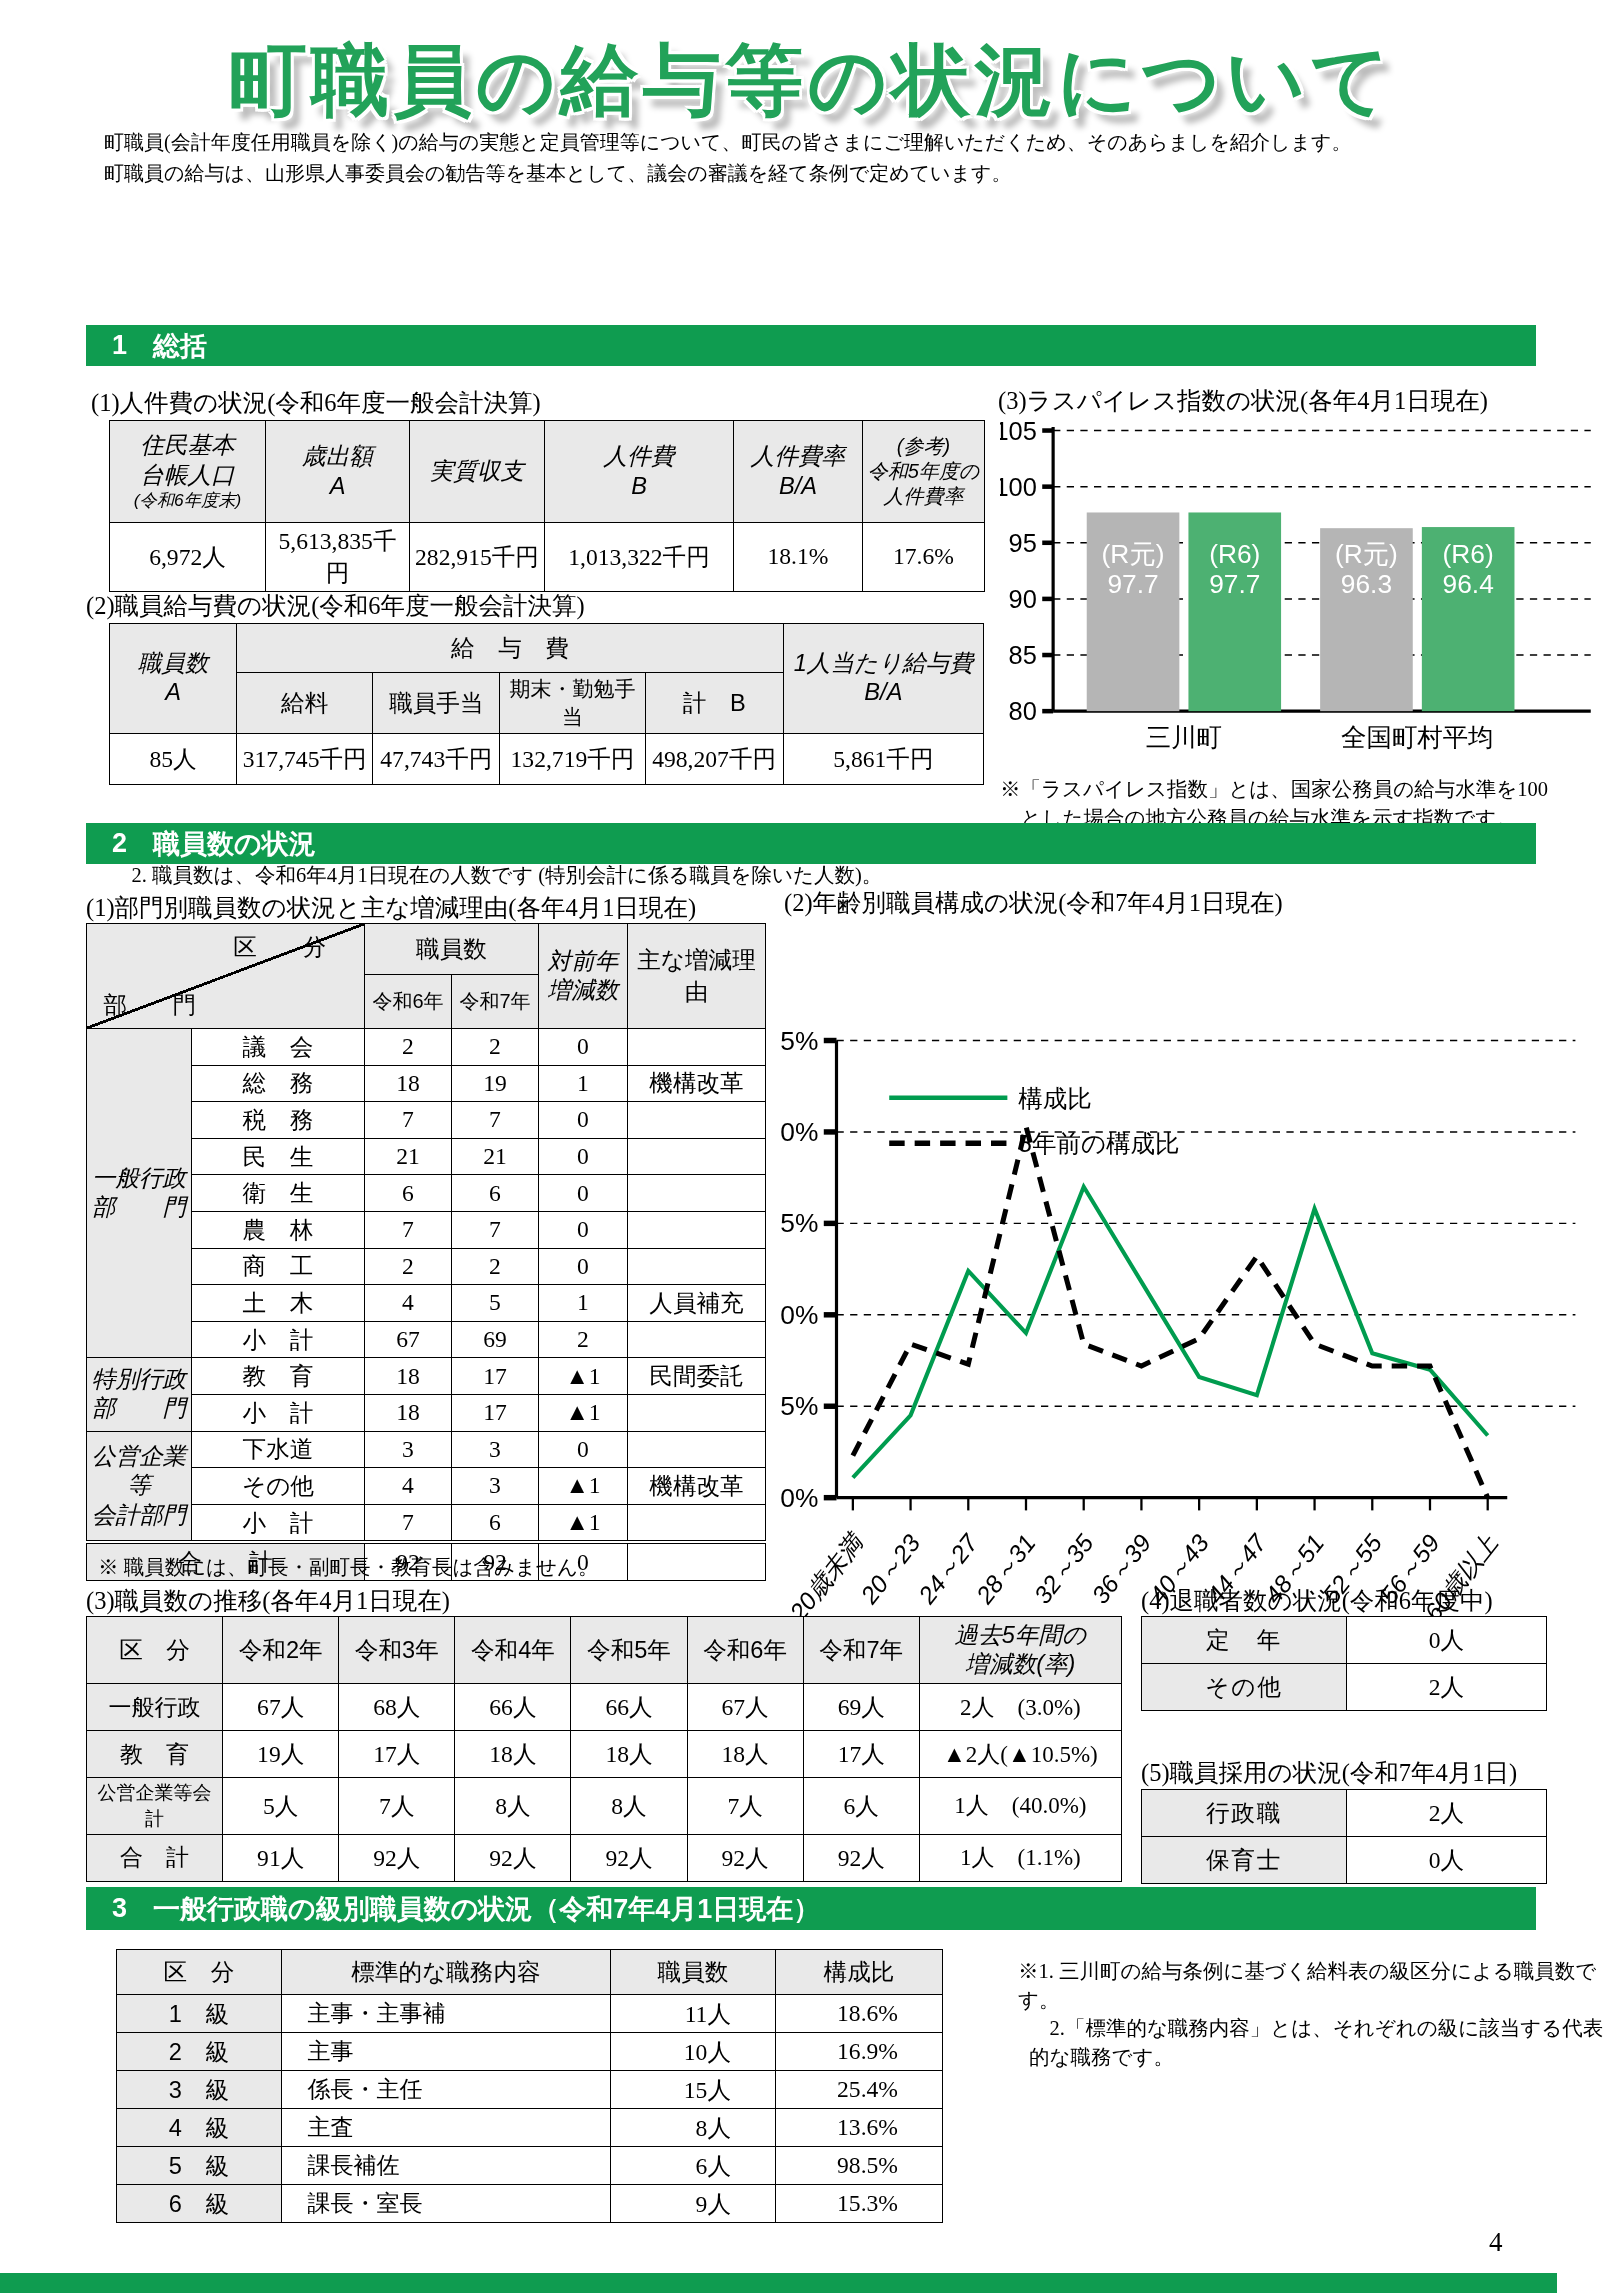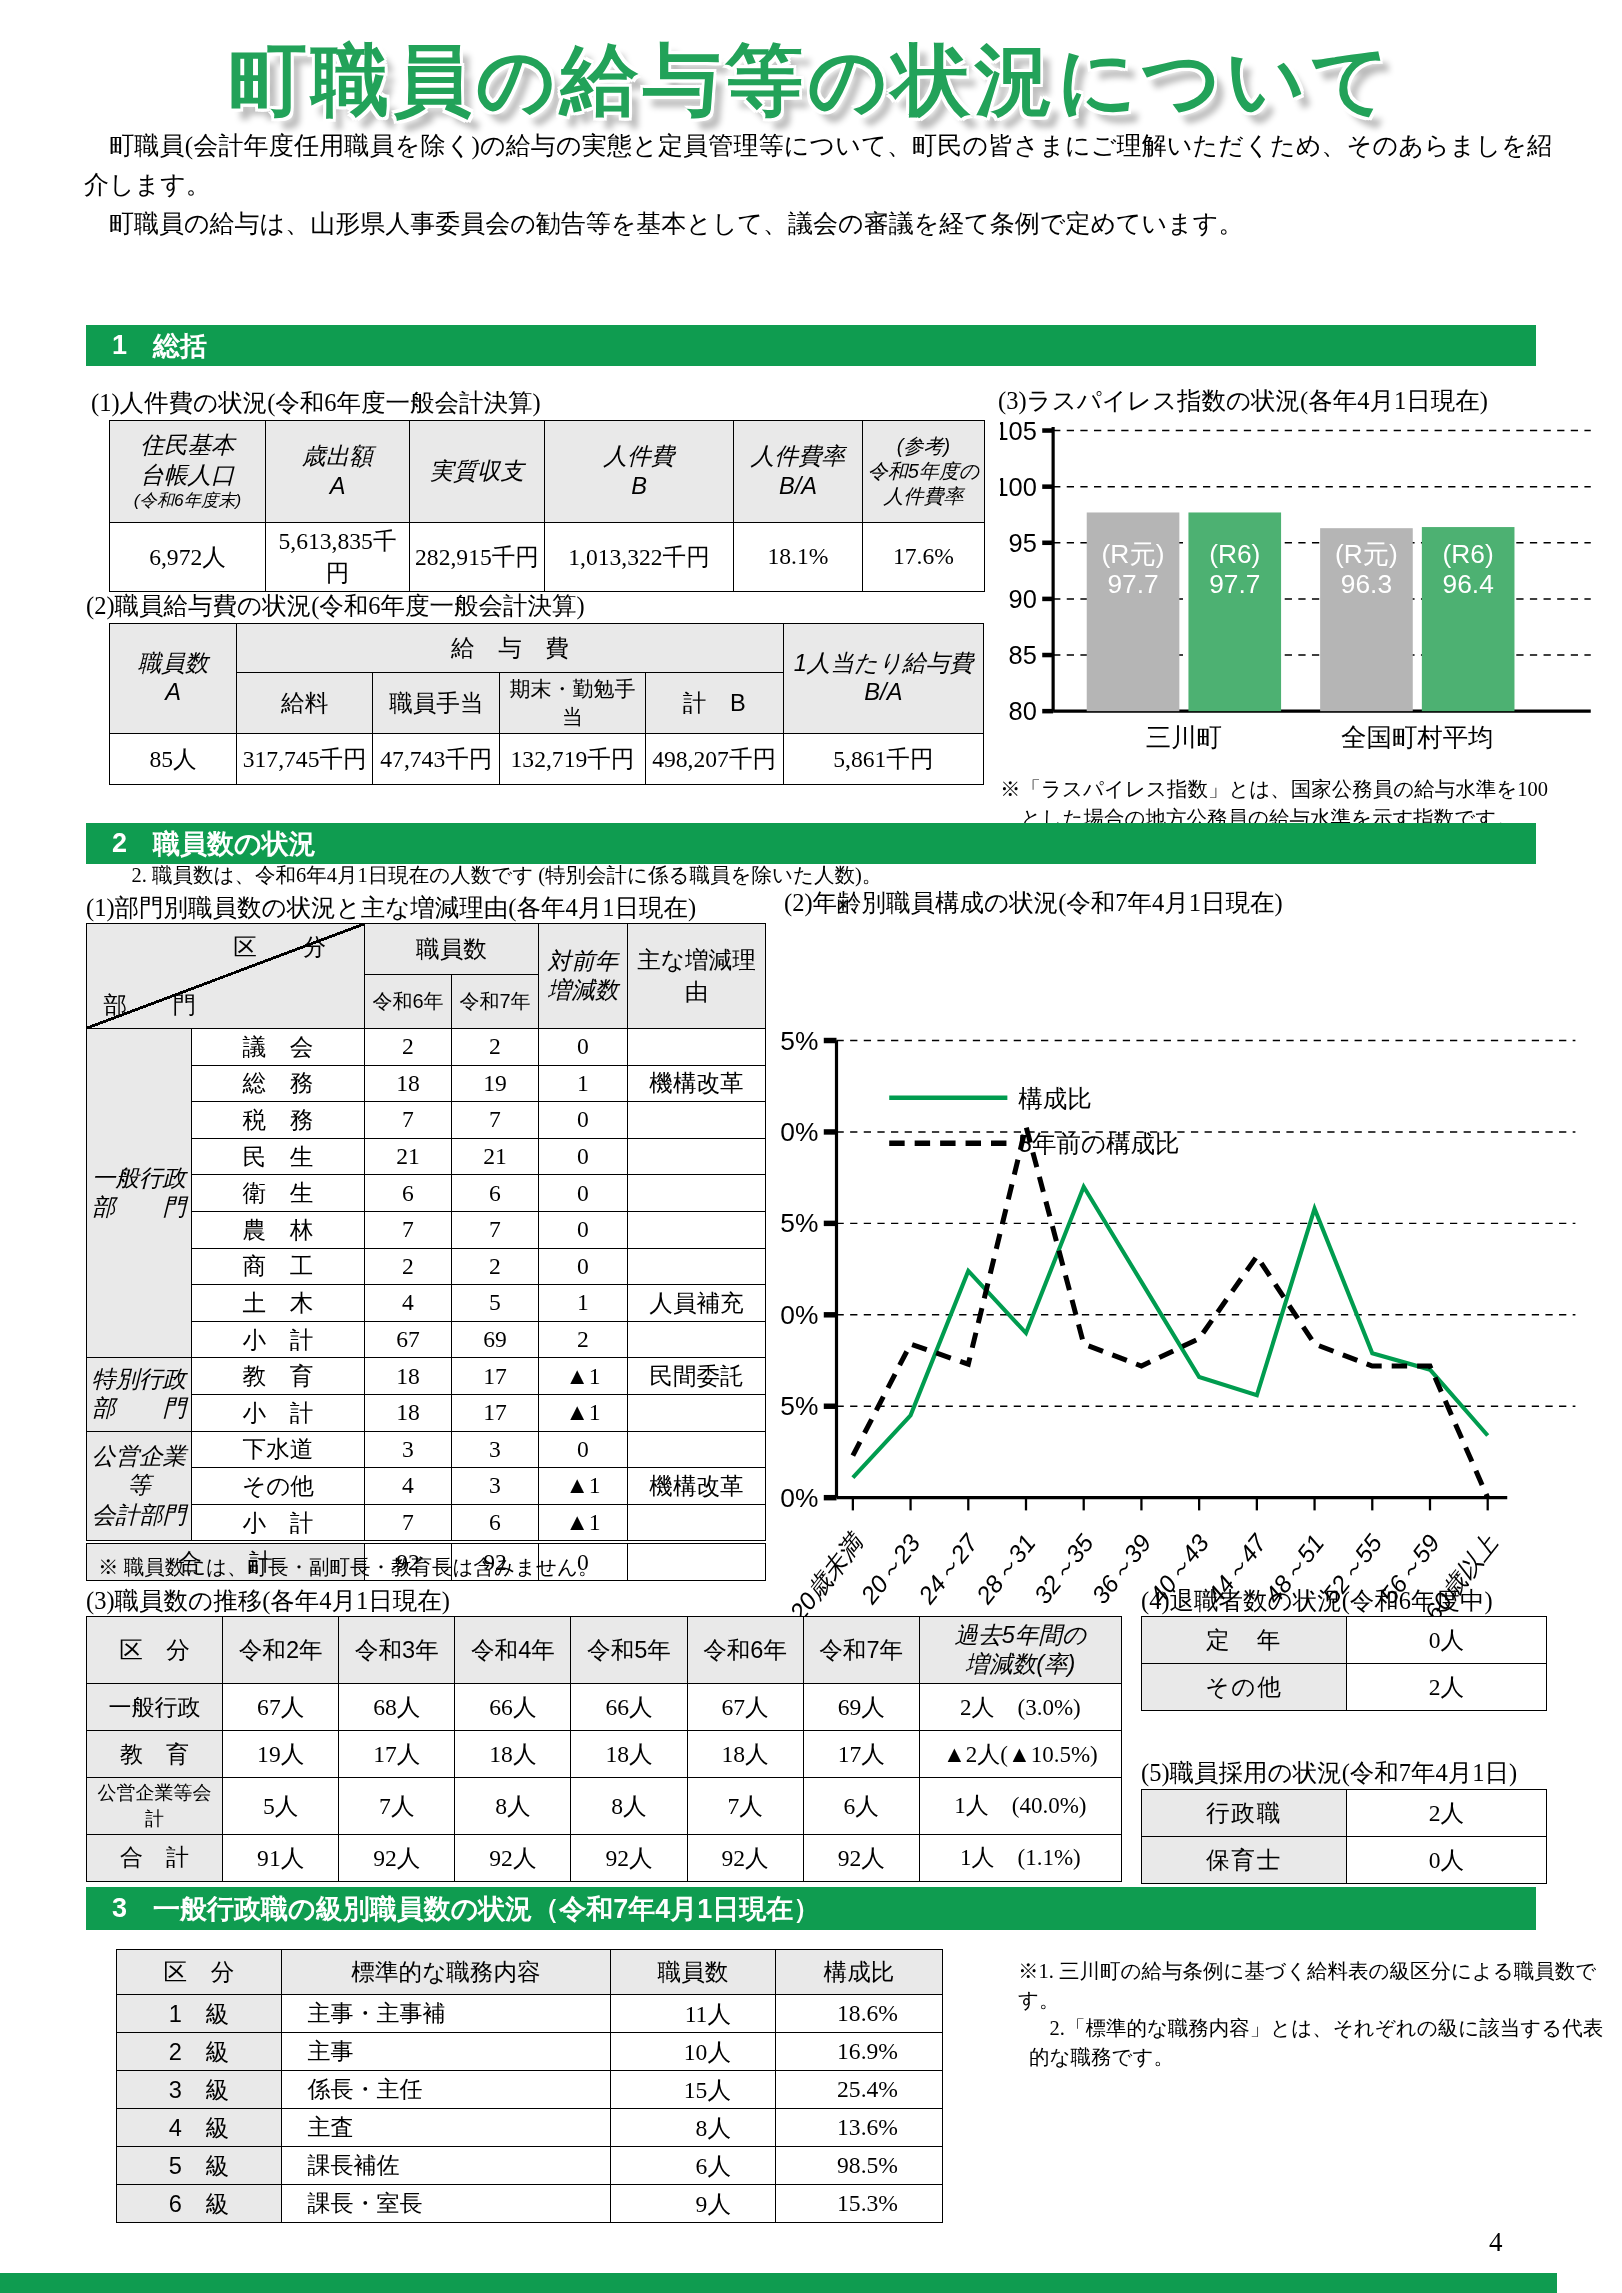--- a/index.html
+++ b/index.html
@@ -5,21 +5,21 @@
   html,body{margin:0;padding:0;background:#888;}
   .page{position:relative;width:1623px;height:2294px;background:#fff;overflow:hidden;
         font-family:"Liberation Sans",sans-serif;color:#000;}
   .abs{position:absolute;}
   .serif{font-family:"Liberation Serif",serif;}
   .page-title{width:100%;text-align:center;font-size:78px;font-weight:900;letter-spacing:4.5px;
     color:#22a259;
     text-shadow:-2.7px -2.7px 0 #fff,2.7px -2.7px 0 #fff,-2.7px 2.7px 0 #fff,2.7px 2.7px 0 #fff,
                 0 -2.7px 0 #fff,0 2.7px 0 #fff,-2.7px 0 0 #fff,2.7px 0 0 #fff,
                 9px 11px 6.4px #b9b9b9;}
-  .intro{font-size:25px;line-height:1.55;width:1468px;text-align:justify;}
+  .intro{font-size:20px;line-height:1.55;width:1468px;text-align:justify;}
   .sec-bar{background:#0f9c50;color:#fff;height:41px;display:flex;align-items:center;
     font-weight:bold;font-size:27px;width:1450px;}
   .sec-bar .num{width:67px;text-align:center;}
   .caption{font-size:24.5px;}
   .note{font-size:20.5px;line-height:1.4;}
   table.t{border-collapse:collapse;table-layout:fixed;}
   table.t th,table.t td{border:1.8px solid #000;text-align:center;vertical-align:middle;
     font-size:23.6px;overflow:hidden;padding:1.8px 3.6px;box-sizing:border-box;}
   table.t th{background:#e9e9e9;font-weight:normal;font-family:"Liberation Sans",sans-serif;}
   table.t td{font-family:"Liberation Serif",serif;background:#fff;}

